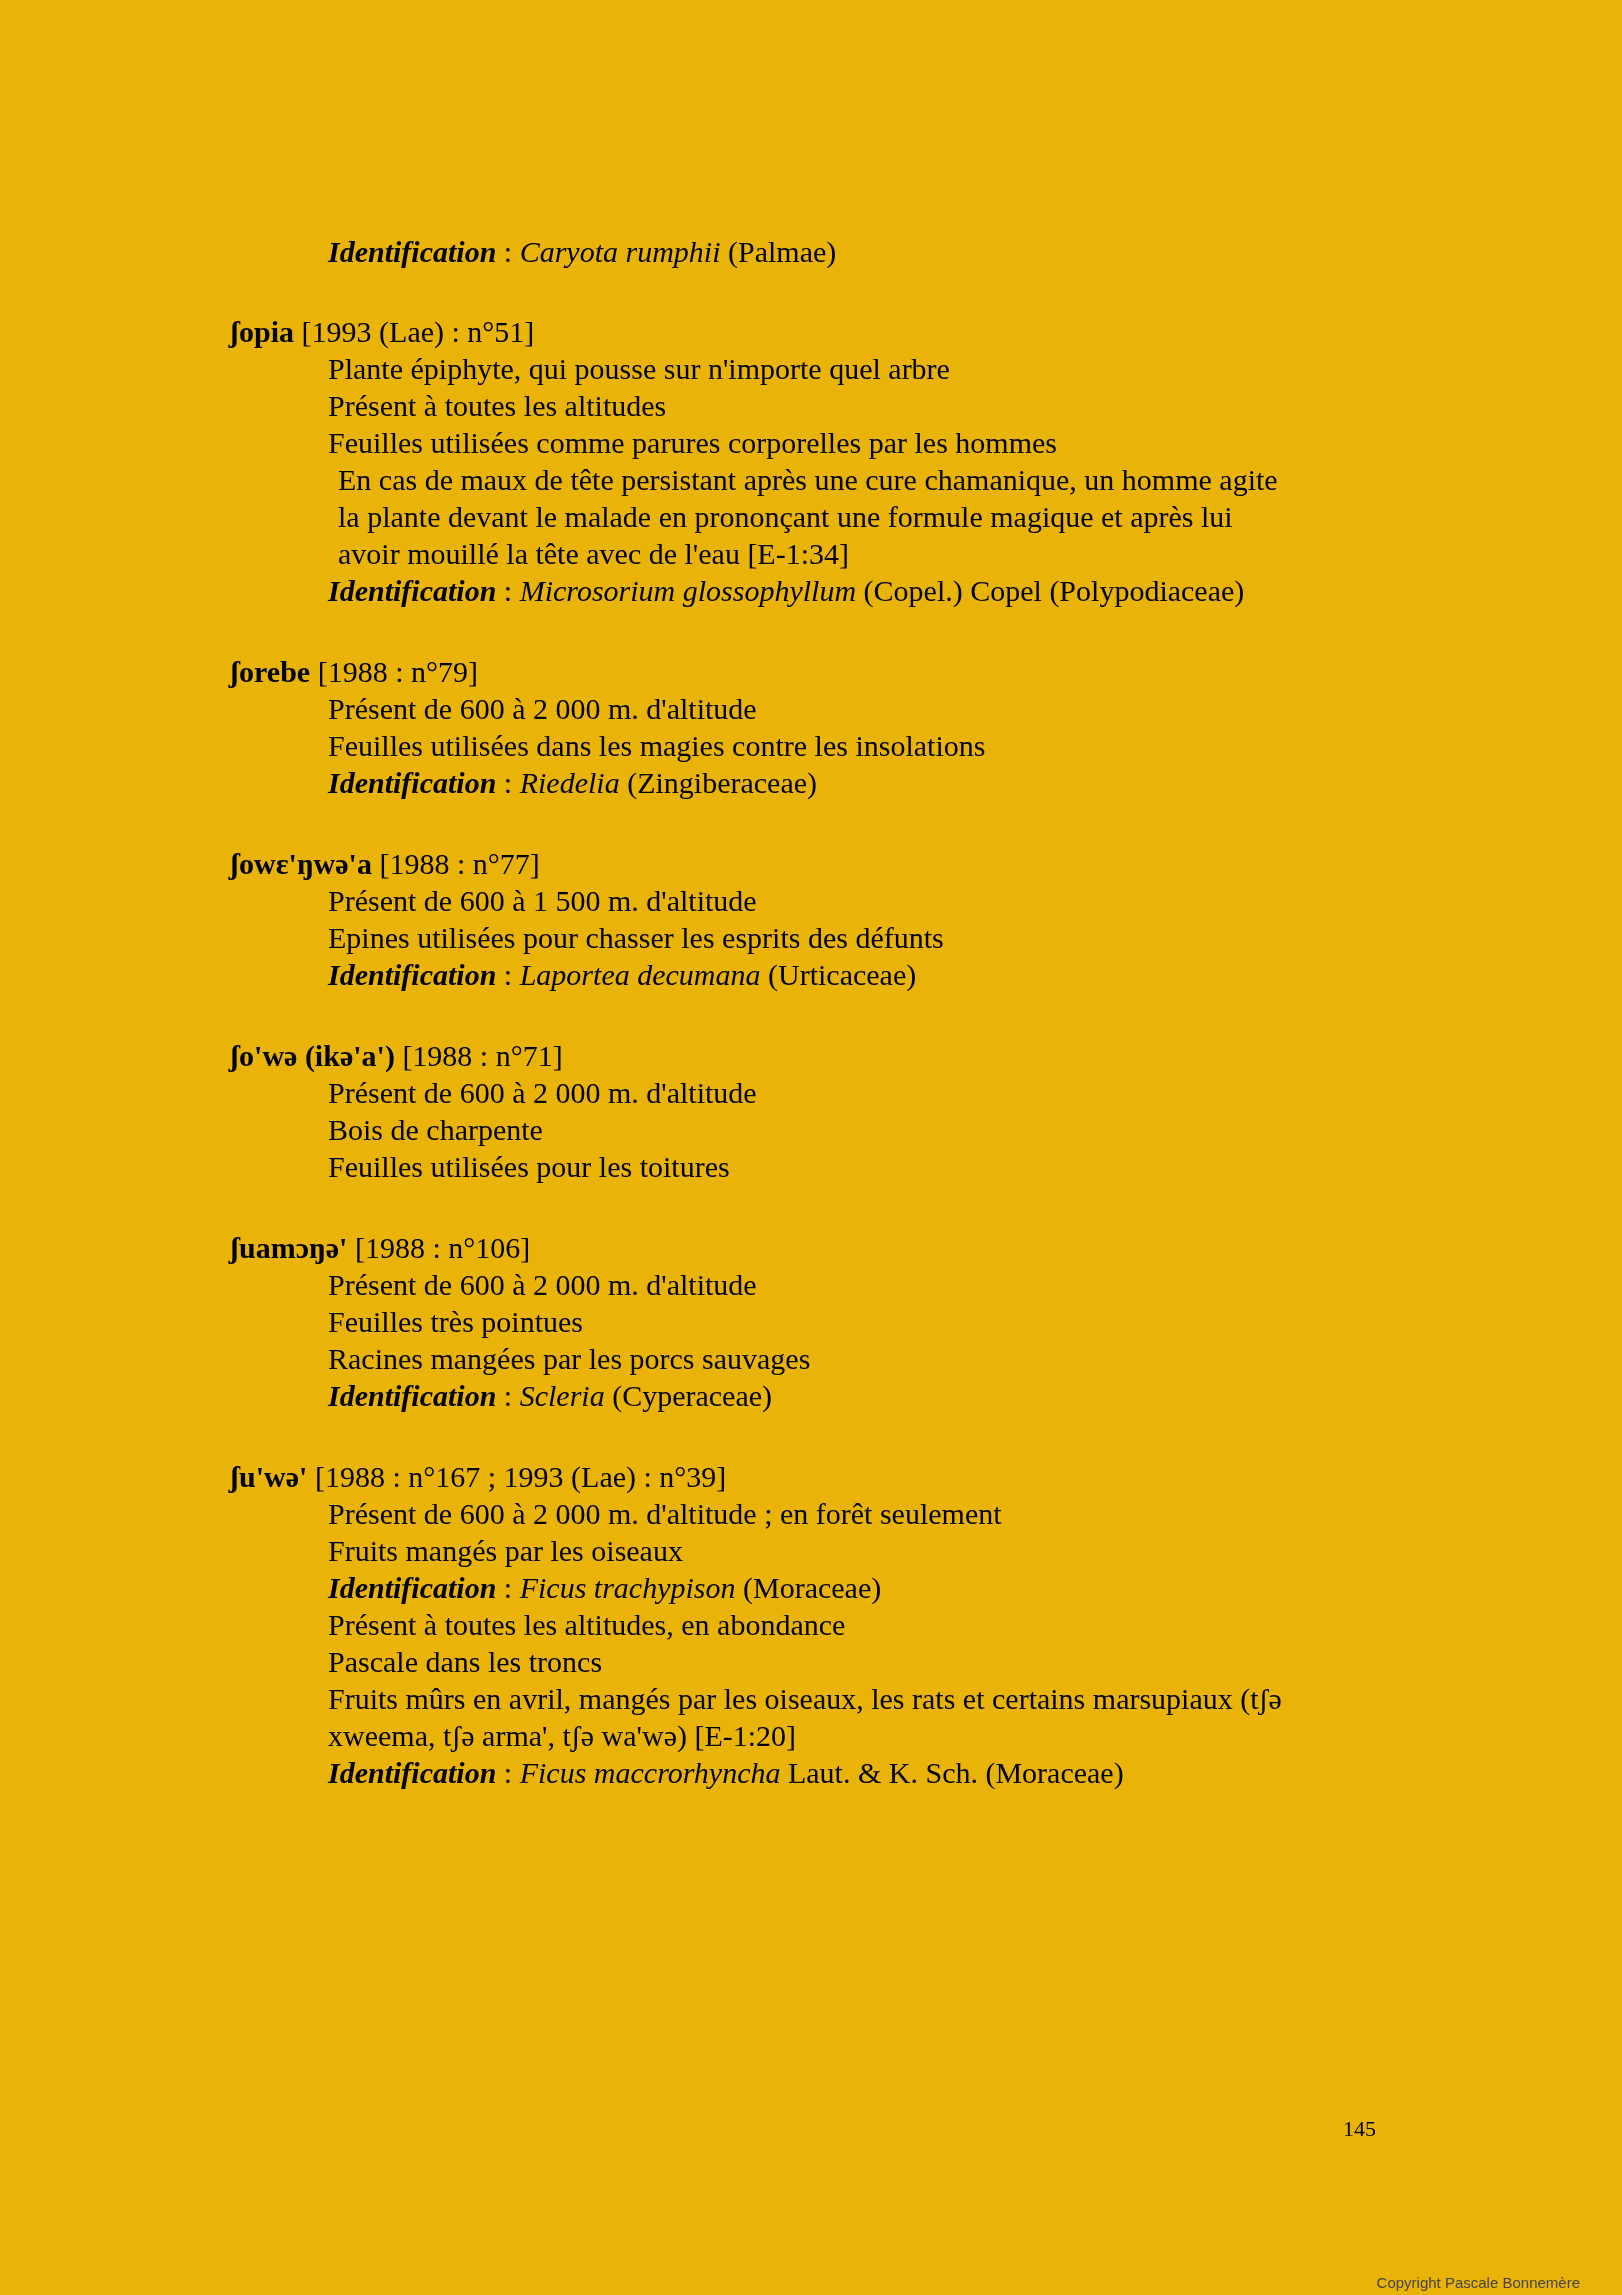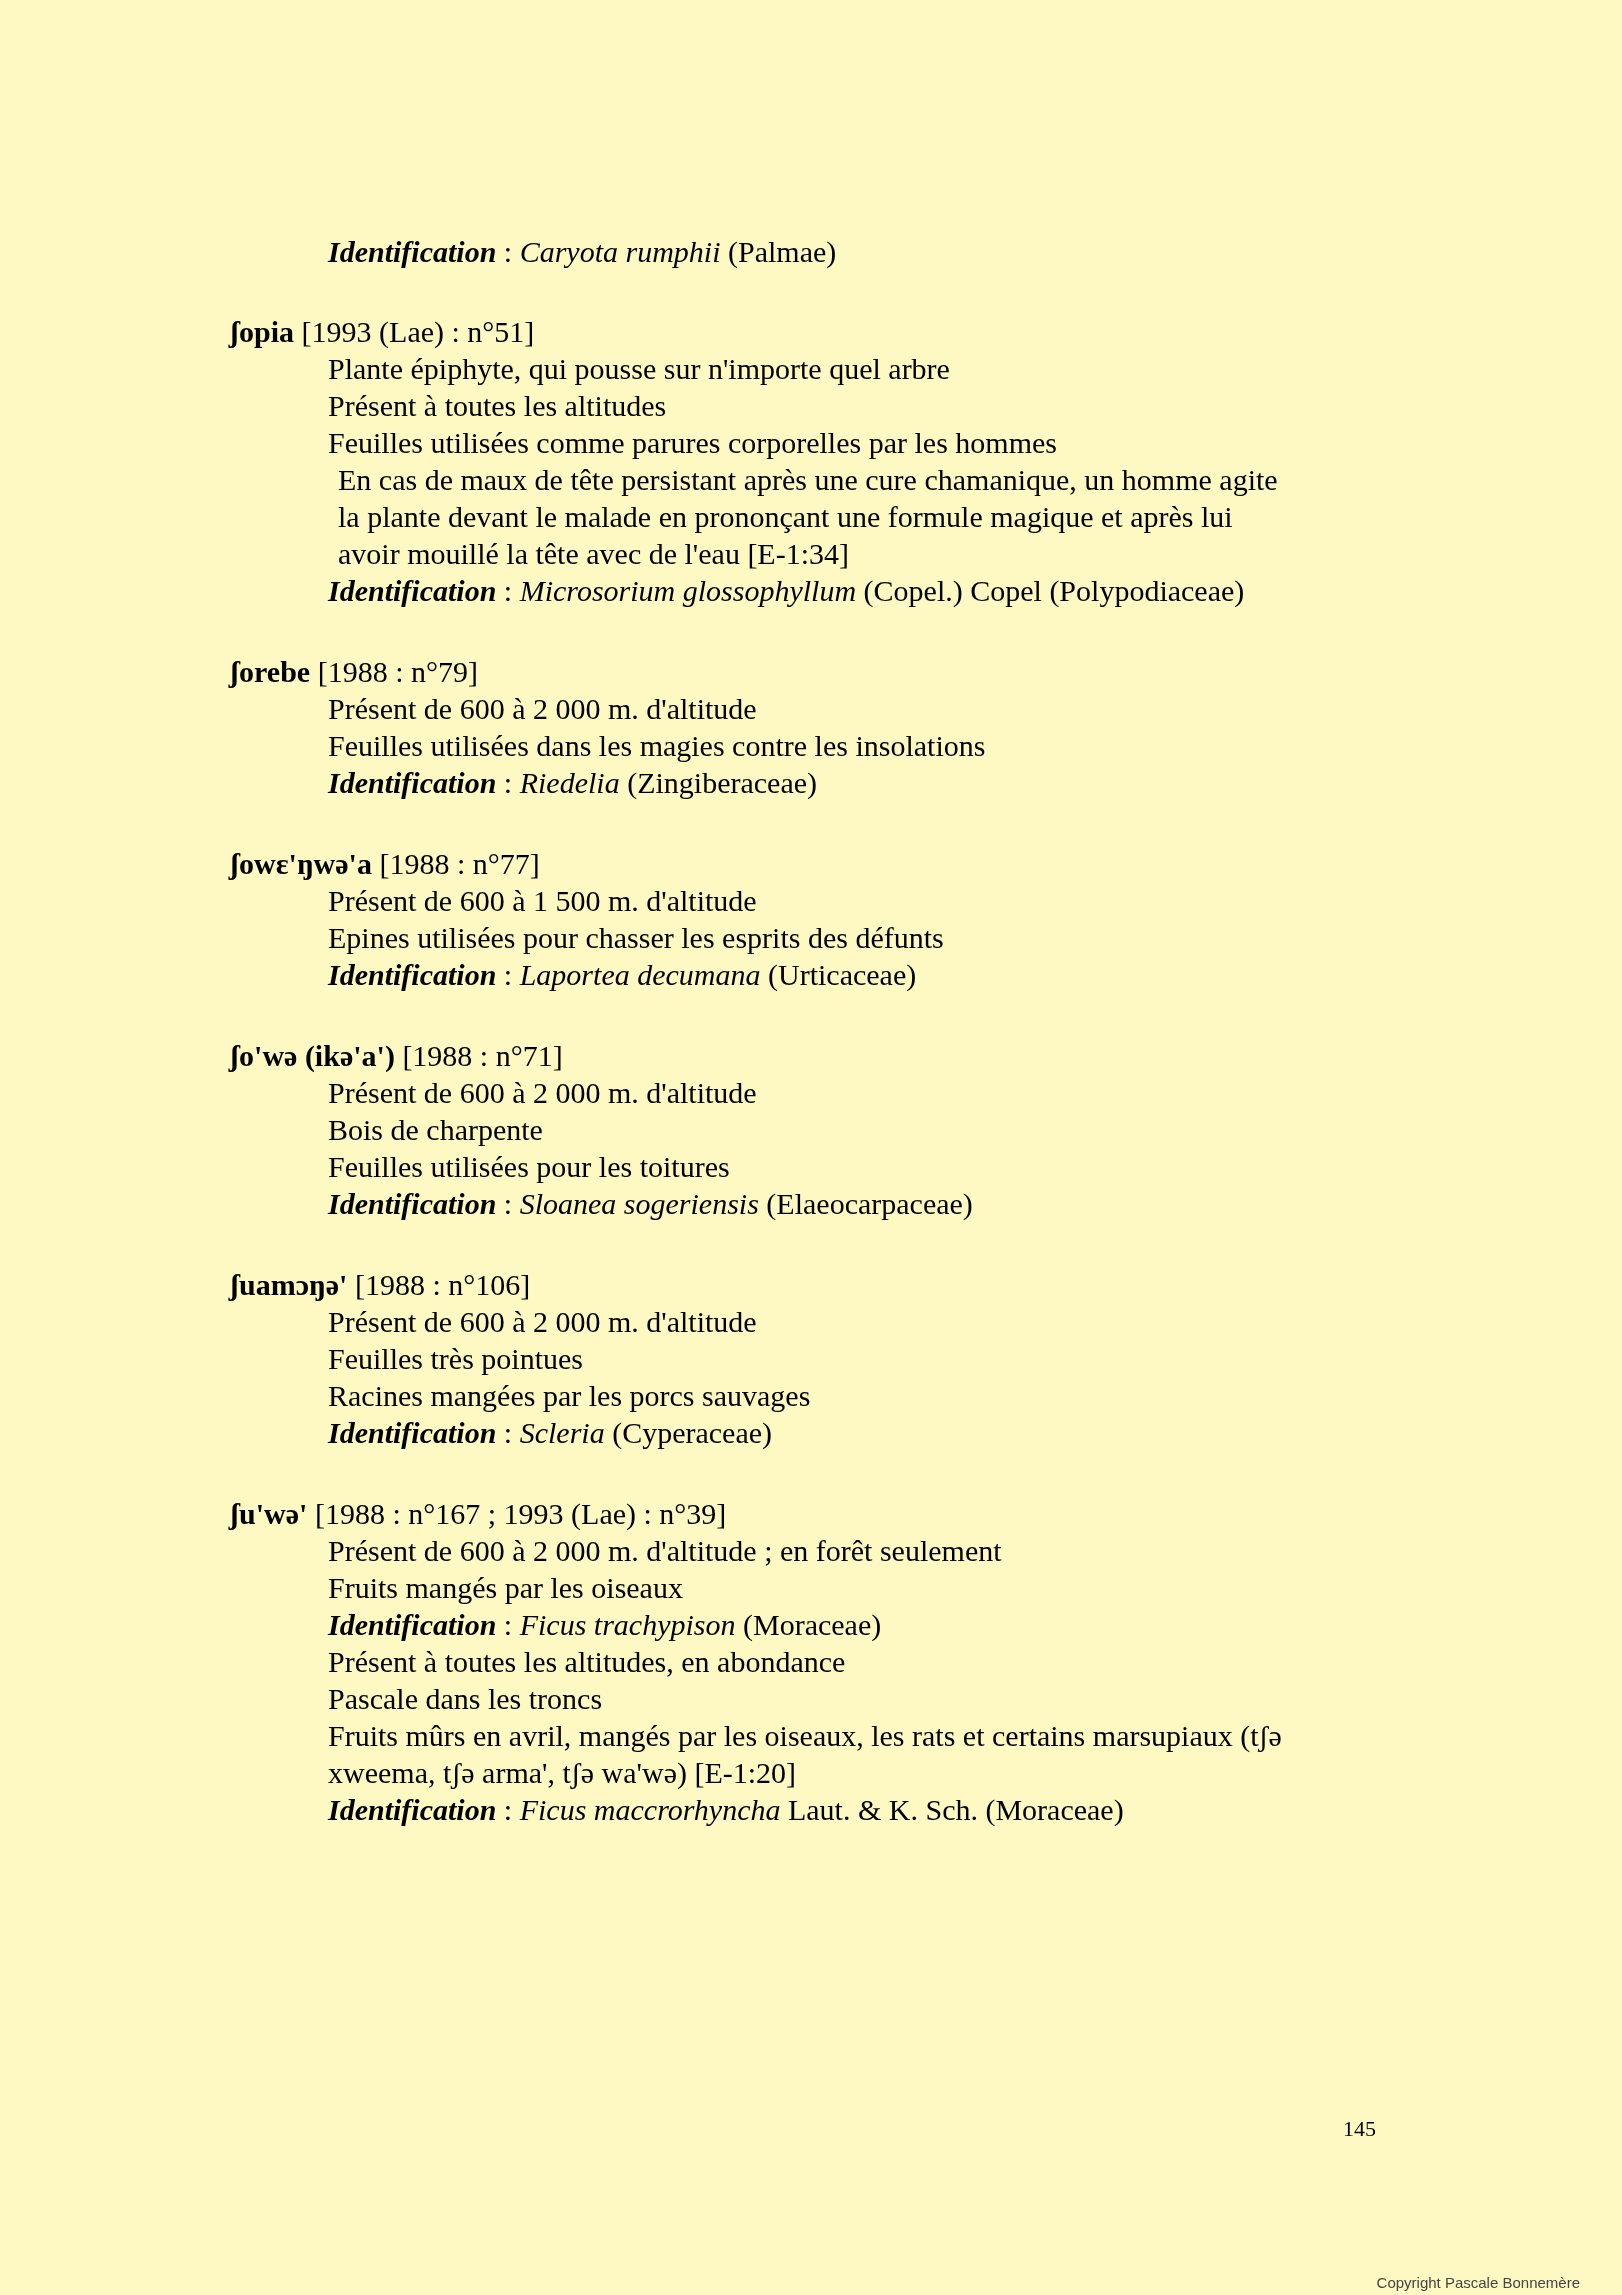--- a/index.html
+++ b/index.html
@@ -1,21 +1,21 @@
 <!DOCTYPE html>
 <html style="font-size:10.5px"><head>
 <meta charset="utf-8">
 <title>Document</title>
 <style>
   html, body { margin: 0; padding: 0; background: #ffffff; }
   .page {
     position: relative;
     width: 1623px;
     height: 2295px;
-    background: #fef9c3;
+    background: #eab308;
     font-family: "Liberation Serif", "DejaVu Serif", serif;
     color: #000000;
     overflow: hidden;
   }
   .doc {
     position: absolute;
     left: 230px;
     top: 233px;
     width: 1283px;
   }
@@ -74,21 +74,20 @@
         <div class="line ind0"><span class="b">ʃowɛ'ŋwə'a</span> <span>[1988 : n°77]</span></div>
         <div class="line ind1"><span>Présent de 600 à 1 500 m. d'altitude</span></div>
         <div class="line ind1"><span>Epines utilisées pour chasser les esprits des défunts</span></div>
         <div class="line ind1"><span class="bi">Identification</span><span> : </span><span class="i">Laportea decumana</span><span> (Urticaceae)</span></div>
       </div>
       <div class="entry">
         <div class="line ind0"><span class="b">ʃo'wə (ikə'a')</span> <span>[1988 : n°71]</span></div>
         <div class="line ind1"><span>Présent de 600 à 2 000 m. d'altitude</span></div>
         <div class="line ind1"><span>Bois de charpente</span></div>
         <div class="line ind1"><span>Feuilles utilisées pour les toitures</span></div>
-        <div class="line ind1"><span class="bi">Identification</span><span> : </span><span class="i">Sloanea sogeriensis</span><span> (Elaeocarpaceae)</span></div>
       </div>
       <div class="entry">
         <div class="line ind0"><span class="b">ʃuamɔŋə'</span> <span>[1988 : n°106]</span></div>
         <div class="line ind1"><span>Présent de 600 à 2 000 m. d'altitude</span></div>
         <div class="line ind1"><span>Feuilles très pointues</span></div>
         <div class="line ind1"><span>Racines mangées par les porcs sauvages</span></div>
         <div class="line ind1"><span class="bi">Identification</span><span> : </span><span class="i">Scleria</span><span> (Cyperaceae)</span></div>
       </div>
       <div class="entry">
         <div class="line ind0"><span class="b">ʃu'wə'</span> <span>[1988 : n°167 ; 1993 (Lae) : n°39]</span></div>

